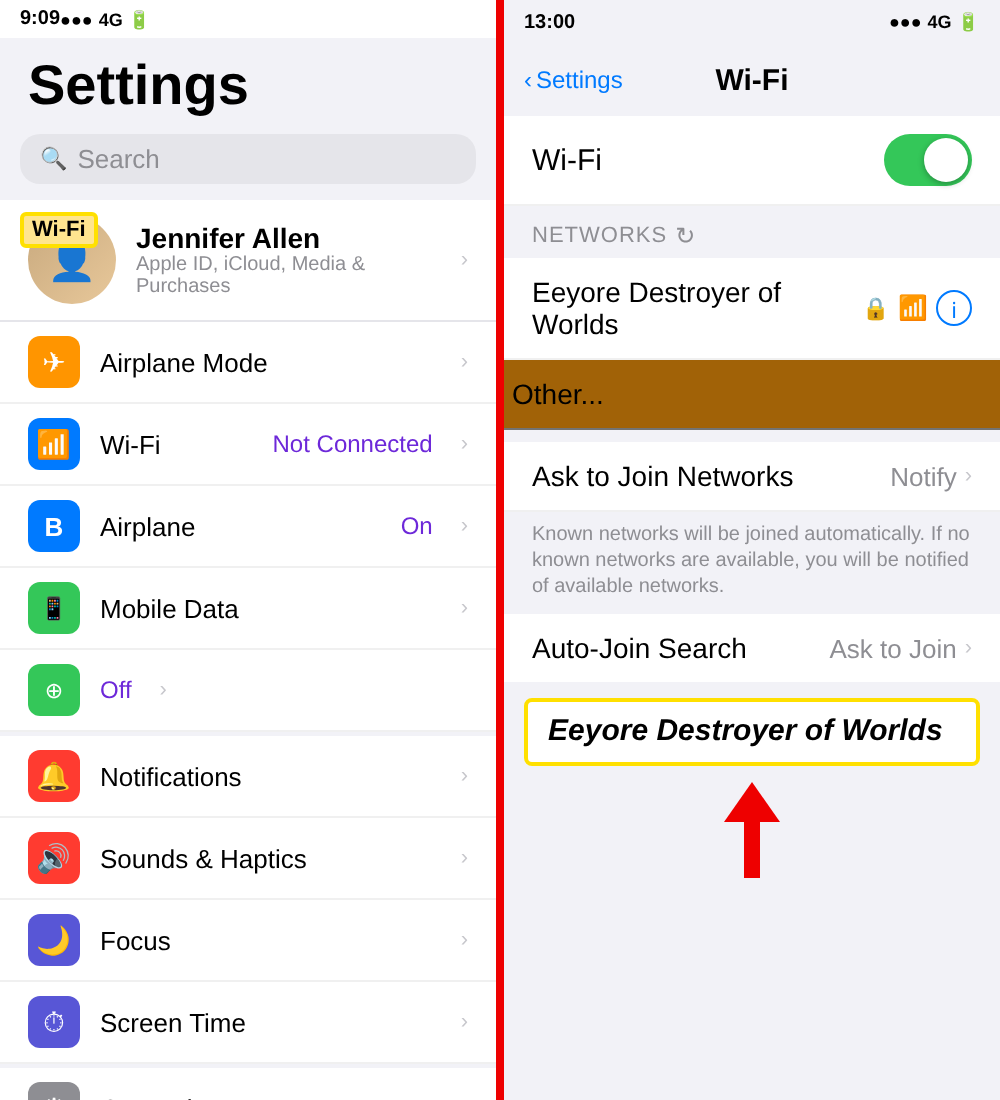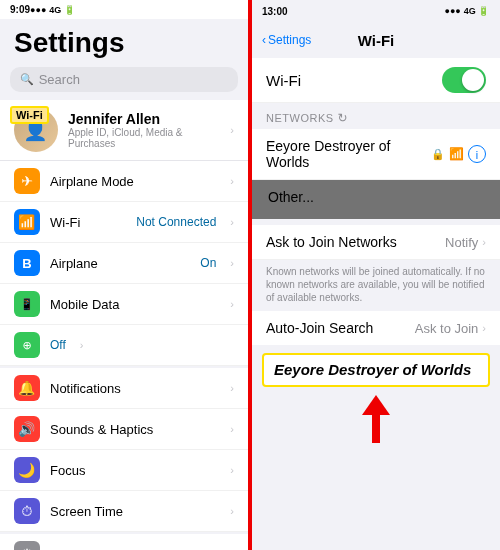--- a/index.html
+++ b/index.html
@@ -145,21 +145,21 @@
     .icon-bluetooth { background: #007aff; }
     .icon-mobile { background: #34c759; }
     .icon-hotspot { background: #34c759; }
     .icon-notifications { background: #ff3b30; }
     .icon-sounds { background: #ff3b30; }
     .icon-focus { background: #5856d6; }
     .icon-screentime { background: #5856d6; }
     .icon-general { background: #8e8e93; }
 
     .setting-label { flex: 1; font-size: 13px; color: #000; }
-    .setting-value { font-size: 12px; color: #0369a1; margin-right: 4px; }
+    .setting-value { font-size: 12px; color: #6d28d9; margin-right: 4px; }
     .chevron { color: #c7c7cc; font-size: 11px; }
 
     .section-gap { height: 6px; background: #f2f2f7; }
 
     
     .red-divider {
       width: 4px;
       height: 550px;
       background: #e00;
       flex-shrink: 0;
@@ -277,25 +277,25 @@
       border-radius: 50%;
       border: 1.5px solid #007aff;
       color: #007aff;
       font-size: 11px;
       display: flex;
       align-items: center;
       justify-content: center;
     }
 
     .other-row {
-      background: #737373;
-      padding: 9px 16px;
+      background: #a16207;
+      padding: 9px 4px;
       font-size: 14px;
       color: #000;
-      border-bottom: 5px solid #737373;
+      border-bottom: 1px solid #737373;
     }
 
     .ask-join-row {
       background: #fff;
       display: flex;
       align-items: center;
       padding: 9px 14px;
       border-bottom: 1px solid #f0f0f0;
     }
 

